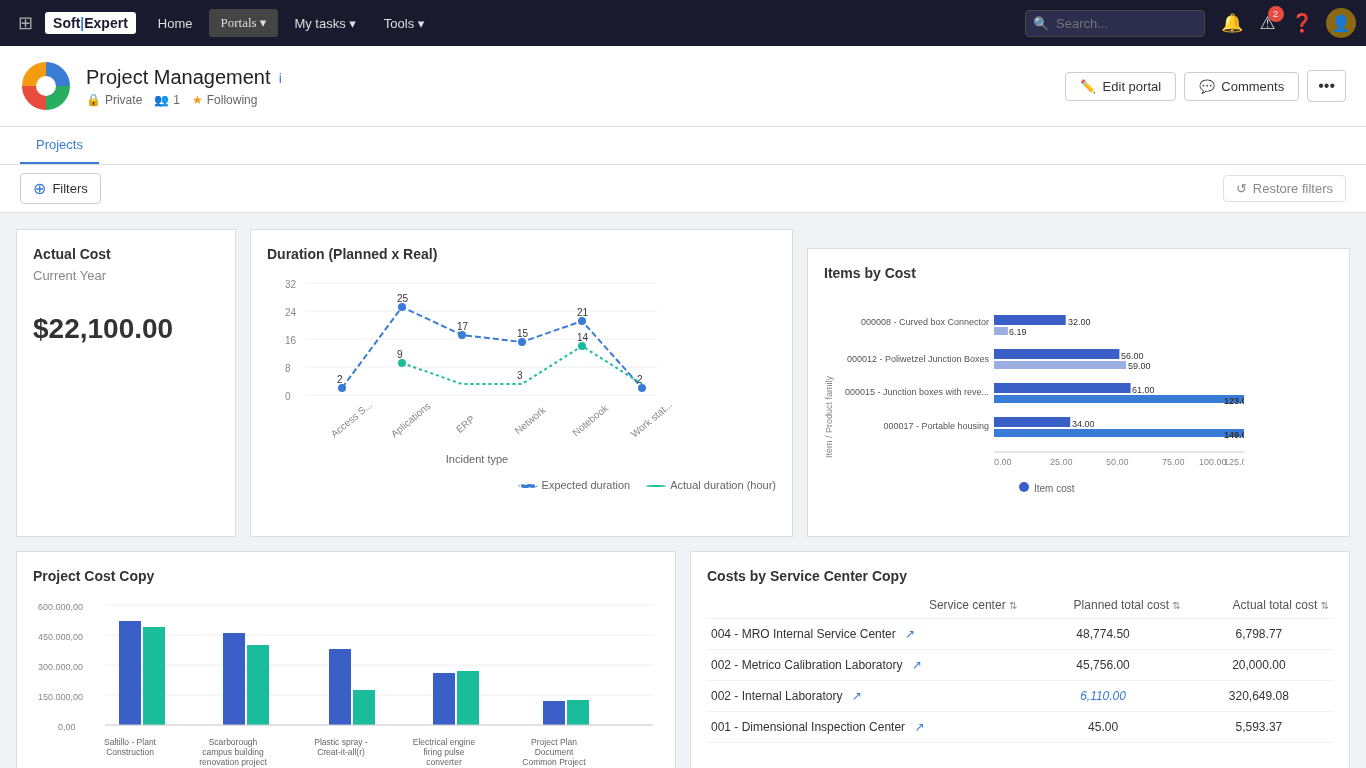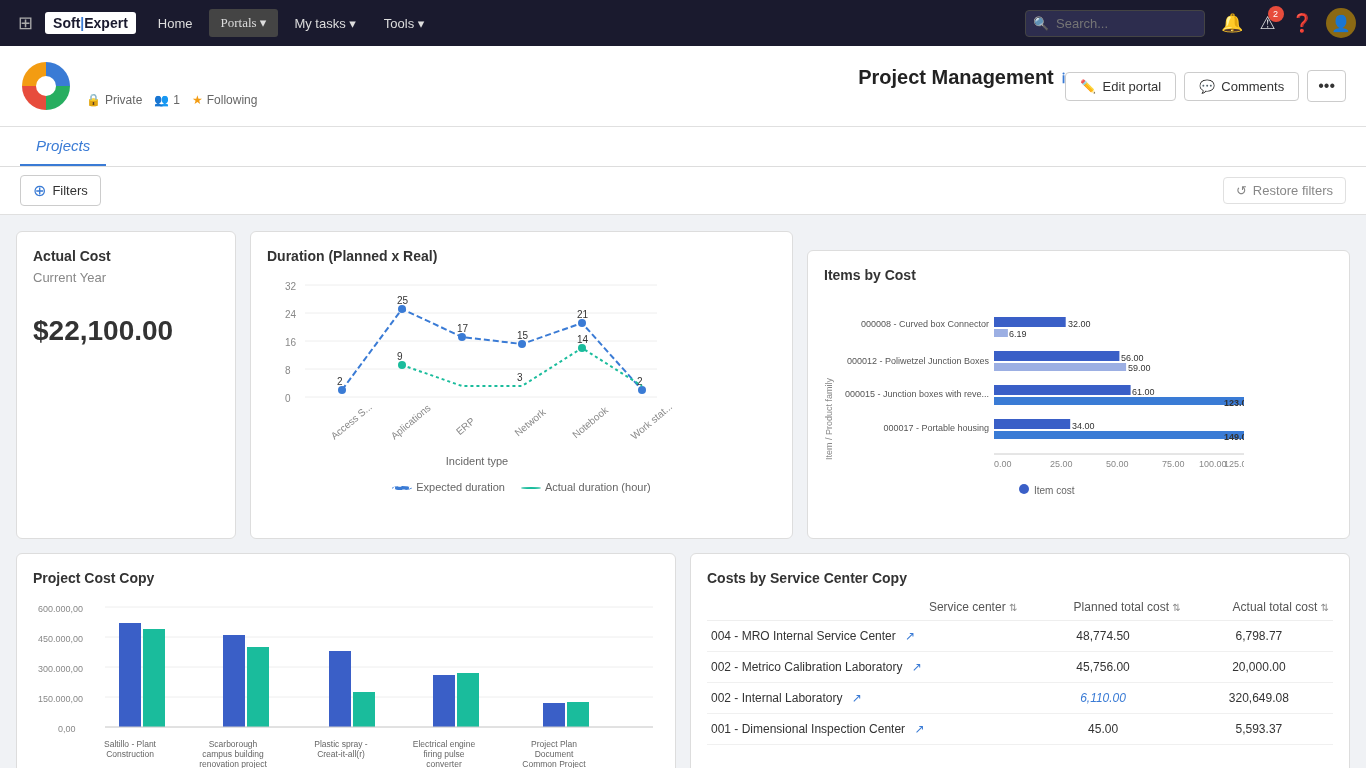--- a/index.html
+++ b/index.html
@@ -80,21 +80,21 @@
     }
     .portal-icon {
       width: 52px; height: 52px;
       border-radius: 50%;
       margin-right: 14px;
       position: relative;
       flex-shrink: 0;
     }
     .portal-icon svg { width: 52px; height: 52px; }
     .portal-info { flex: 1; }
-    .portal-title { font-size: 20px; font-weight: 700; color: #222; display: flex; align-items: center; gap: 8px; justify-content: flex-end; }
+    .portal-title { font-size: 20px; font-weight: 400; color: #222; display: flex; align-items: center; gap: 8px; }
     .portal-title-info { color: #3a7bd5; font-size: 14px; cursor: pointer; }
     .portal-meta { display: flex; align-items: center; gap: 12px; margin-top: 4px; color: #666; font-size: 12px; }
     .portal-meta-item { display: flex; align-items: center; gap: 4px; }
     .portal-actions { display: flex; align-items: center; gap: 8px; }
     .btn-portal {
       border: 1px solid #ccc;
       background: #fff;
       padding: 6px 14px;
       border-radius: 4px;
       cursor: pointer;
@@ -107,24 +107,23 @@
     
     .tabs-bar {
       background: #fff;
       border-bottom: 1px solid #ddd;
       padding: 0 20px;
       display: flex;
     }
     .tab-item {
       padding: 10px 16px;
       cursor: pointer;
-      font-size: 15px;
+      font-size: 13px;
       color: #555;
       border-bottom: 2px solid transparent;
-      font-style: italic;
     }
     .tab-item.active { color: #3a7bd5; border-bottom-color: #3a7bd5; font-weight: 500; }
 
     
     .filter-bar {
       background: #fff;
       border-bottom: 1px solid #e0e0e0;
       padding: 8px 20px;
       display: flex;
       align-items: center;
@@ -153,34 +152,34 @@
     }
 
     
     .dashboard { padding: 16px; display: flex; flex-direction: column; gap: 14px; }
     .dashboard-row { display: flex; gap: 14px; }
 
     
     .card {
       background: #fff;
       border: 1px solid #ddd;
-      border-radius: 6px;
+      border-radius: 0;
       padding: 16px;
       overflow: hidden;
     }
     .card-title { font-size: 14px; font-weight: 600; color: #333; margin-bottom: 6px; }
     .card-subtitle { font-size: 13px; color: #888; margin-bottom: 12px; }
 
     
     .actual-cost-card { width: 220px; flex-shrink: 0; }
     .actual-cost-value { font-size: 28px; font-weight: 700; color: #333; margin-top: 30px; }
 
     
     .duration-card { flex: 1; }
-    .chart-legend { display: flex; gap: 16px; justify-content: center; margin-top: 8px; font-size: 11px; color: #666; }
+    .chart-legend { display: flex; gap: 16px; justify-content: flex-end; margin-top: 8px; font-size: 11px; color: #666; }
     .legend-dot { width: 10px; height: 10px; border-radius: 50%; display: inline-block; margin-right: 4px; }
 
     
     .items-cost-card { flex: 1; margin-top: 19px; }
 
     
     .chart-svg { overflow: visible; }
 
     
     .project-cost-card { flex: 1; }

